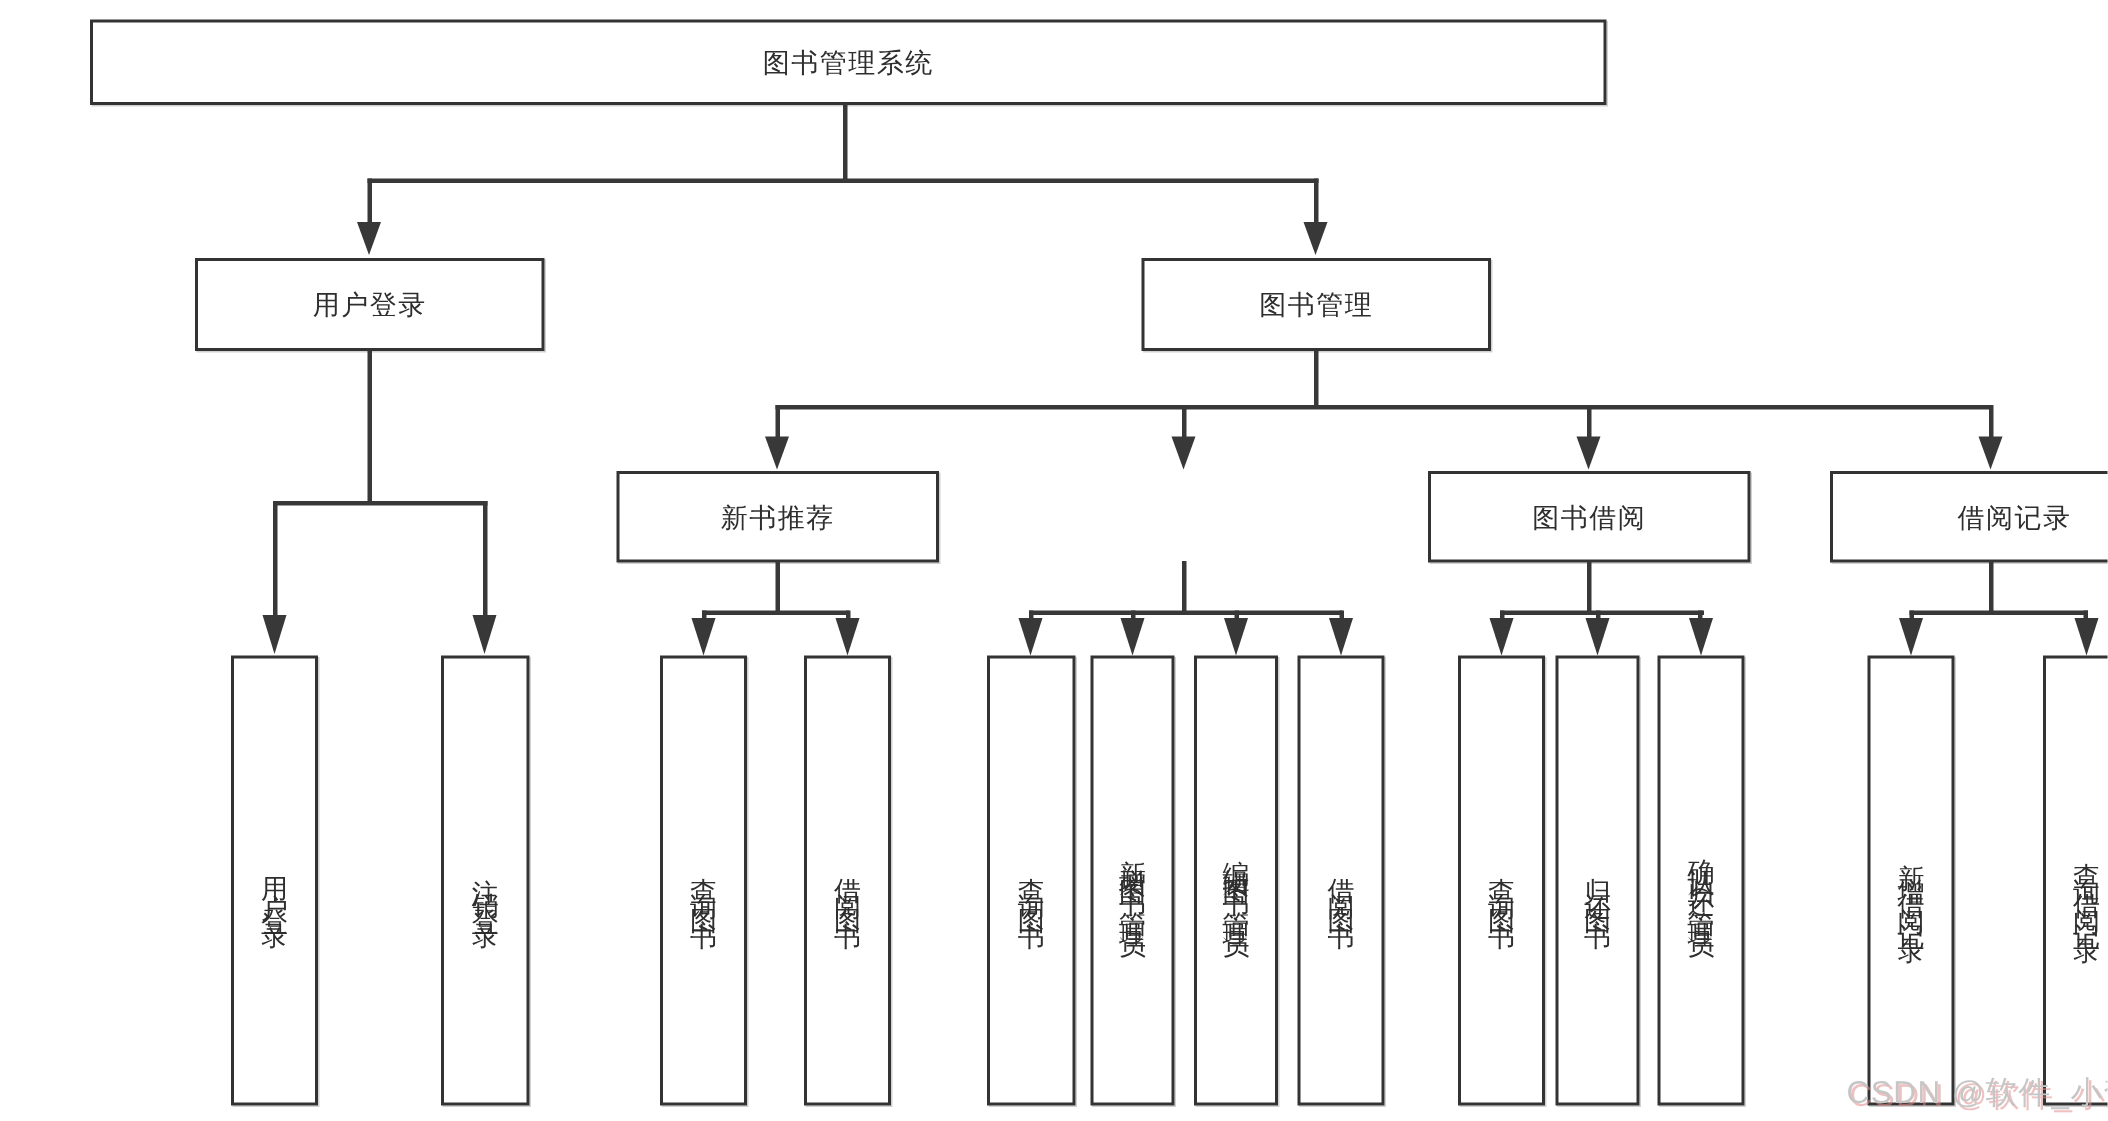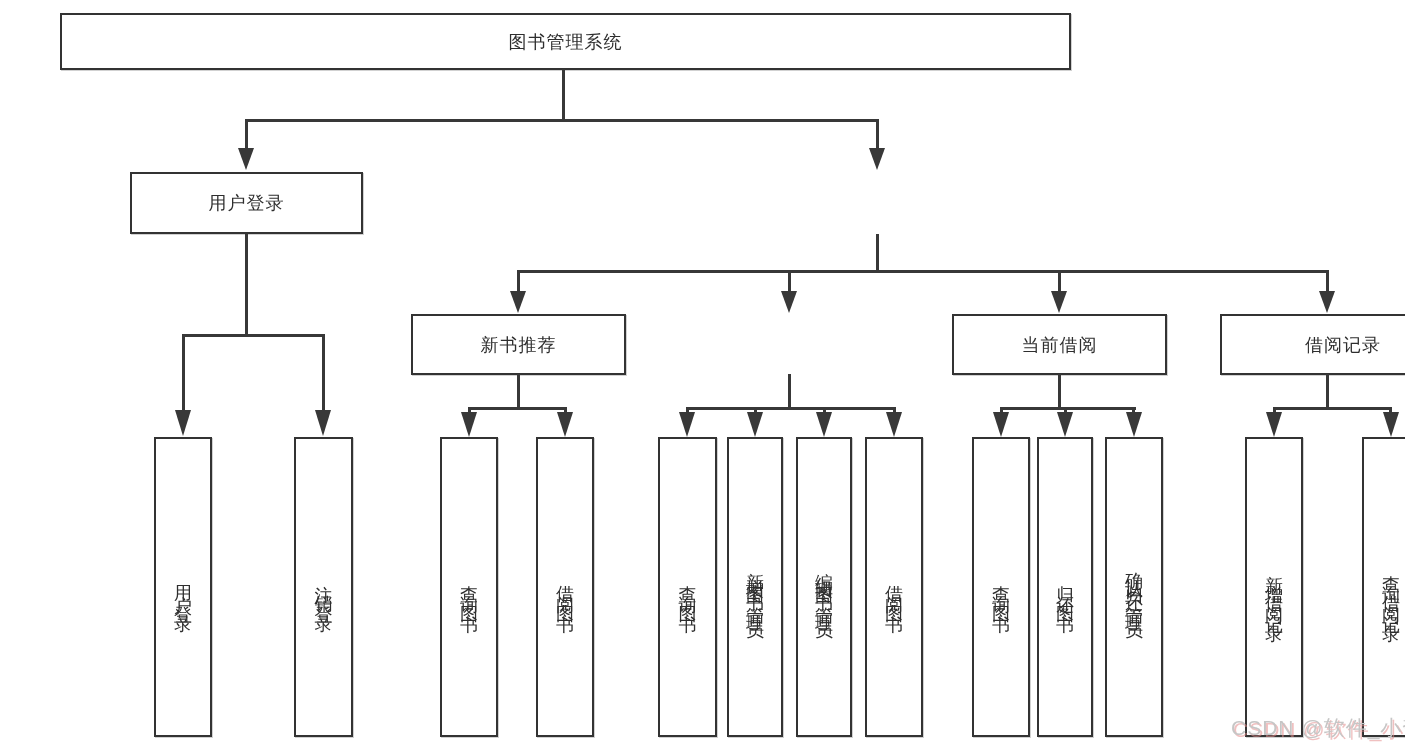--- a/index.html
+++ b/index.html
@@ -52,23 +52,24 @@
   }
 </style>
 </head>
 <body>
 
 <div id="canvas">
 
   <div class="node" style="left:12px;top:13px;width:1011px;height:57px;">图书管理系统</div>
 
   <div class="node" style="left:82px;top:172px;width:233px;height:62px;">用户登录</div>
+  <div class="node" style="left:713px;top:172px;width:233px;height:62px;">图书管理</div>
 
   <div class="node" style="left:363px;top:314px;width:215px;height:61px;">新书推荐</div>
-  <div class="node" style="left:904px;top:314px;width:215px;height:61px;">当前借阅</div>
+  <div class="node" style="left:904px;top:314px;width:215px;height:61px;">图书借阅</div>
   <div class="node" style="left:1172px;top:314px;width:246px;height:61px;">借阅记录</div>
 
   <div class="node leaf" style="left:106px;top:437px;width:58px;height:300px;">用户登录</div>
   <div class="node leaf" style="left:246px;top:437px;width:59px;height:300px;">注销登录</div>
 
   <div class="node leaf" style="left:392px;top:437px;width:58px;height:300px;">查询图书</div>
   <div class="node leaf" style="left:488px;top:437px;width:58px;height:300px;">借阅图书</div>
 
   <div class="node leaf" style="left:610px;top:437px;width:59px;height:300px;">查询图书</div>
   <div class="node leaf dense" style="left:679px;top:437px;width:56px;height:300px;">新增图书（管理员）</div>

